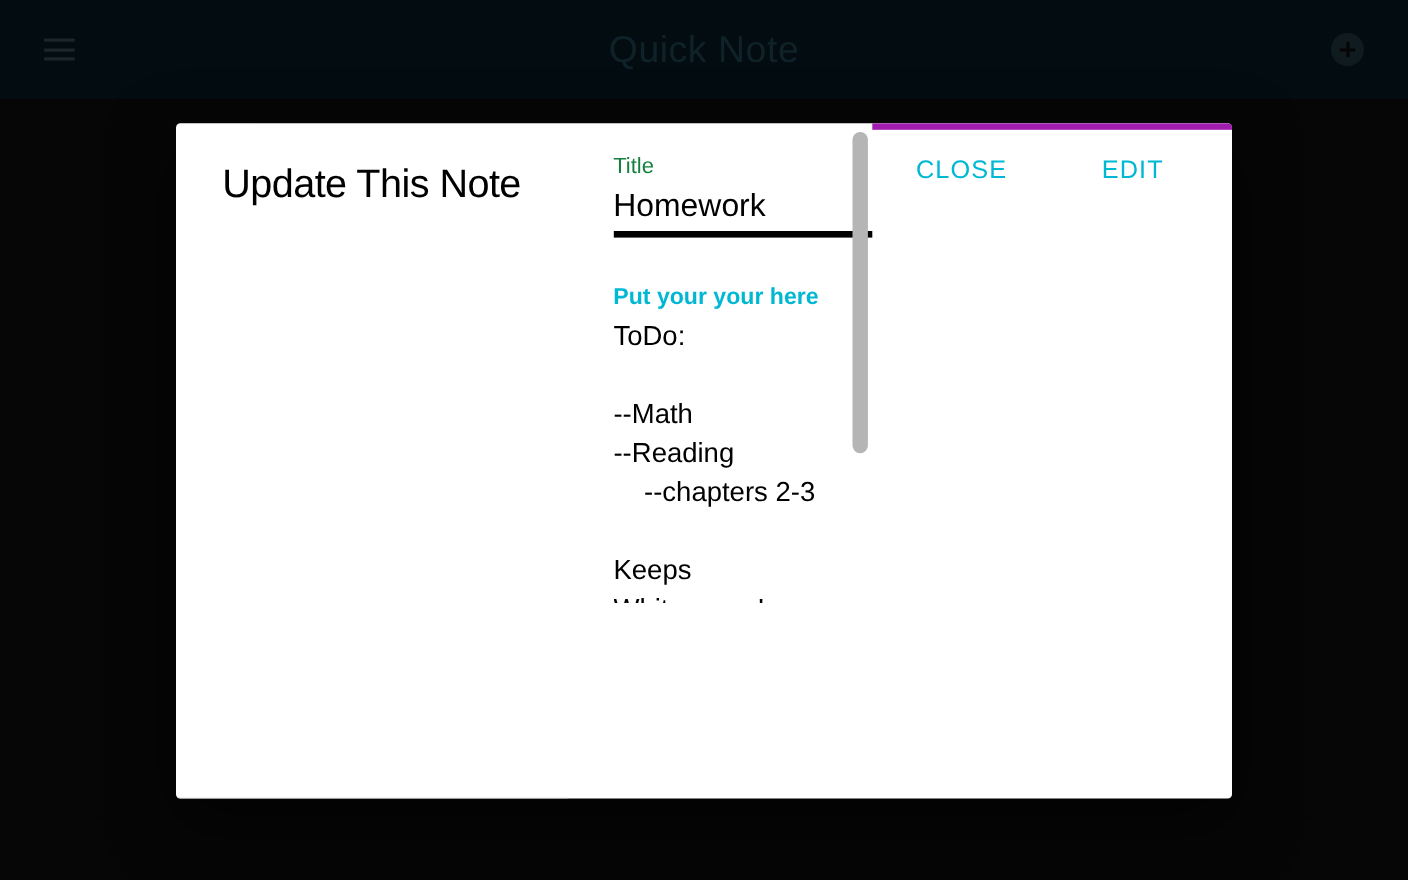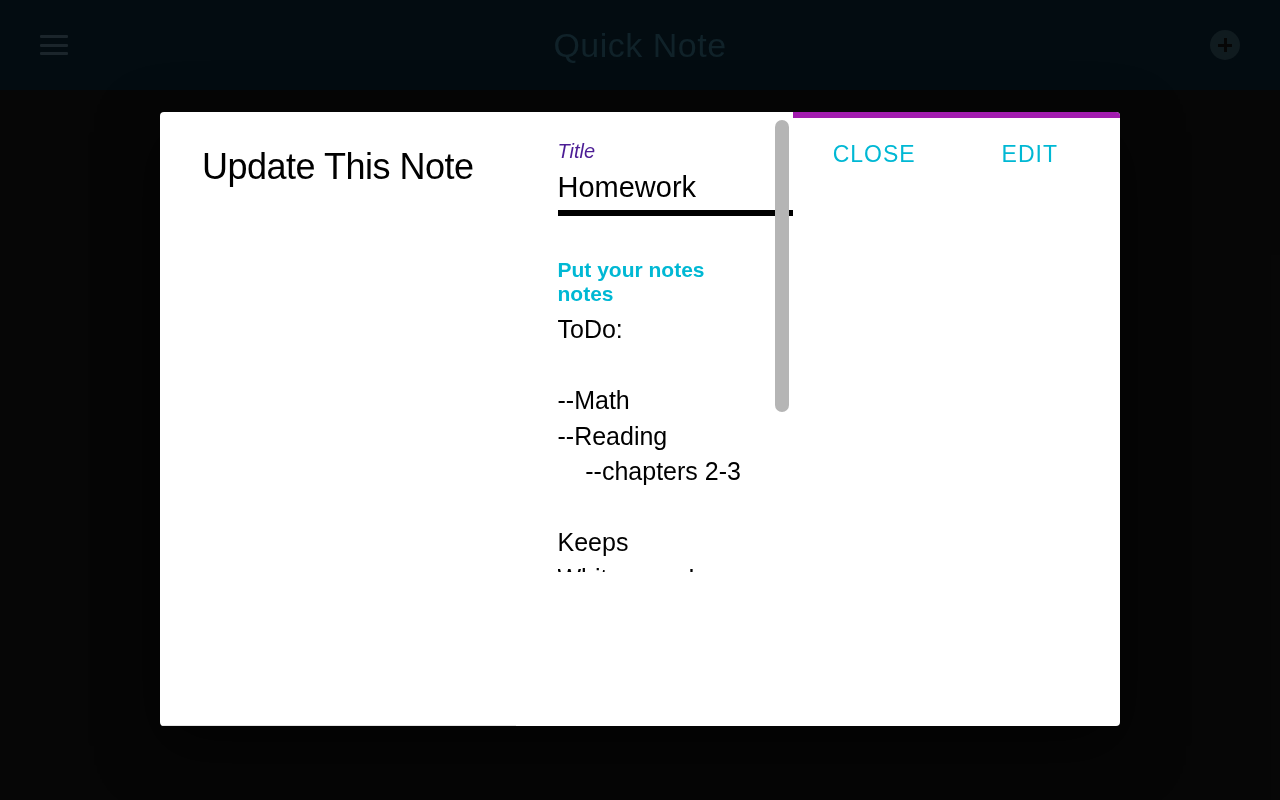--- a/index.html
+++ b/index.html
@@ -103,25 +103,24 @@
       letter-spacing: -0.5px;
     }
     .dialog-body {
       flex: 1;
       padding: 28px 42px 20px 42px;
       position: relative;
       overflow: hidden;
     }
     .field-label {
       font-size: 20px;
-      color: #4c1d95;
+      color: #15803d;
       font-weight: 400;
       display: block;
       margin-bottom: 6px;
-      font-style: italic;
     }
     .title-input {
       width: 455px;
       font-size: 29px;
       font-weight: 400;
       color: #000;
       border: none;
       border-bottom: 6px solid #000000;
       padding: 2px 0 6px 0;
       outline: none;
@@ -193,21 +192,21 @@
 </div>
 
 <div class="overlay">
   <div class="dialog">
     <div class="dialog-header">
       <h1 class="dialog-title">Update This Note</h1>
     </div>
     <div class="dialog-body">
       <label class="field-label">Title</label>
       <input class="title-input" type="text" value="Homework" style="">
-      <label class="notes-label">Put your notes notes</label>
+      <label class="notes-label">Put your your here</label>
       <textarea class="notes-textarea" style="">ToDo:
 
 --Math
 --Reading
     --chapters 2-3
 
 Keeps Whitespace!</textarea>
       <div class="scrollbar"></div>
     </div>
     <div class="dialog-footer">

